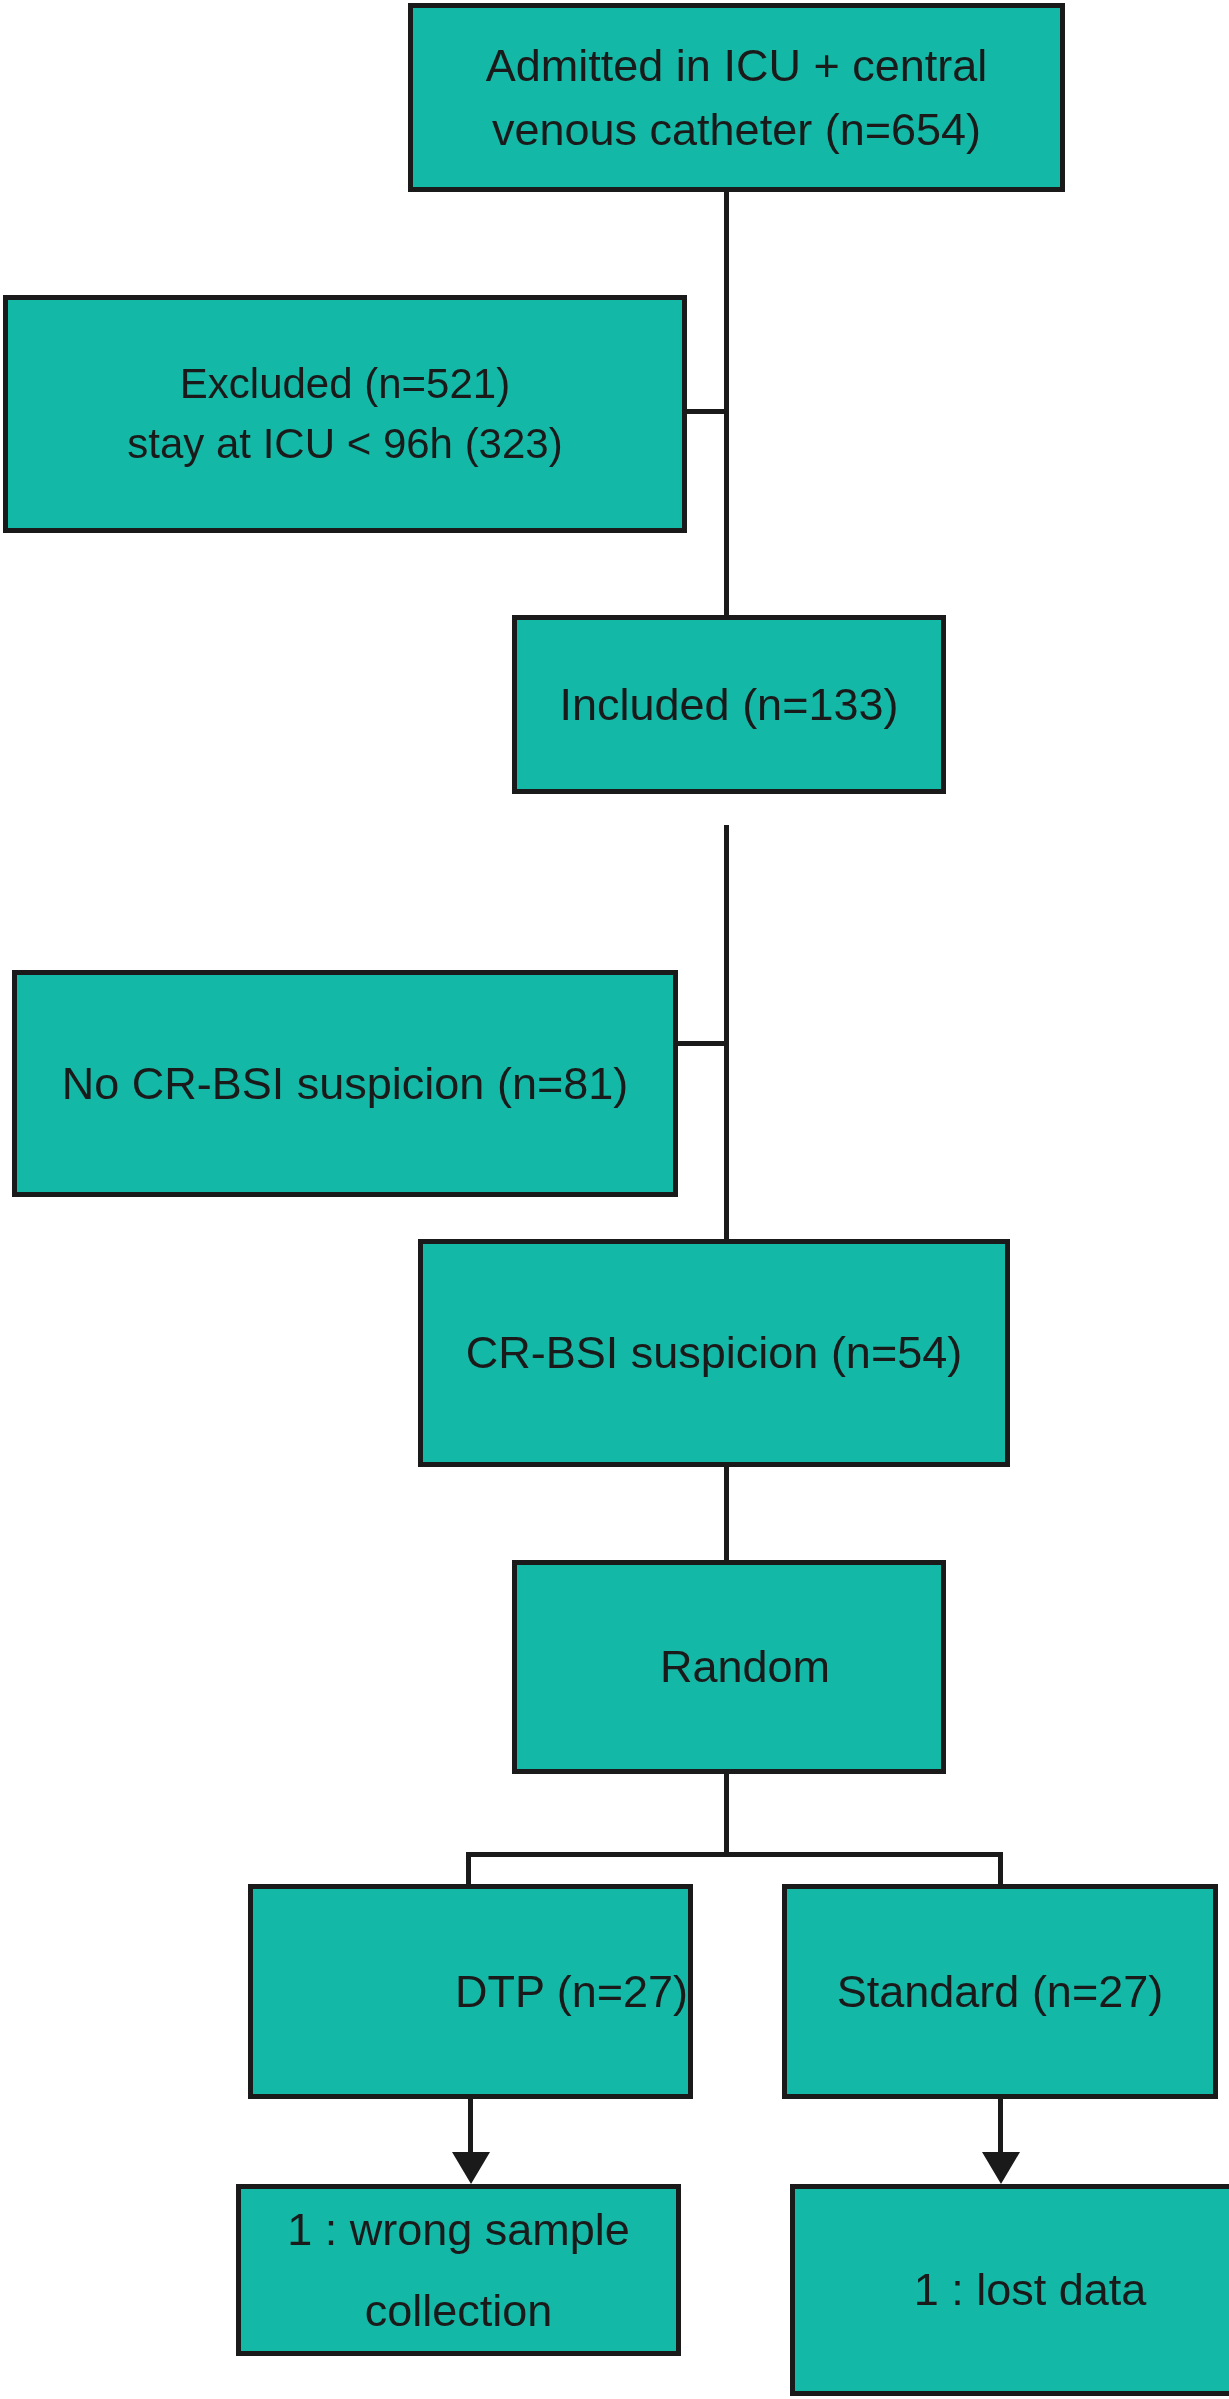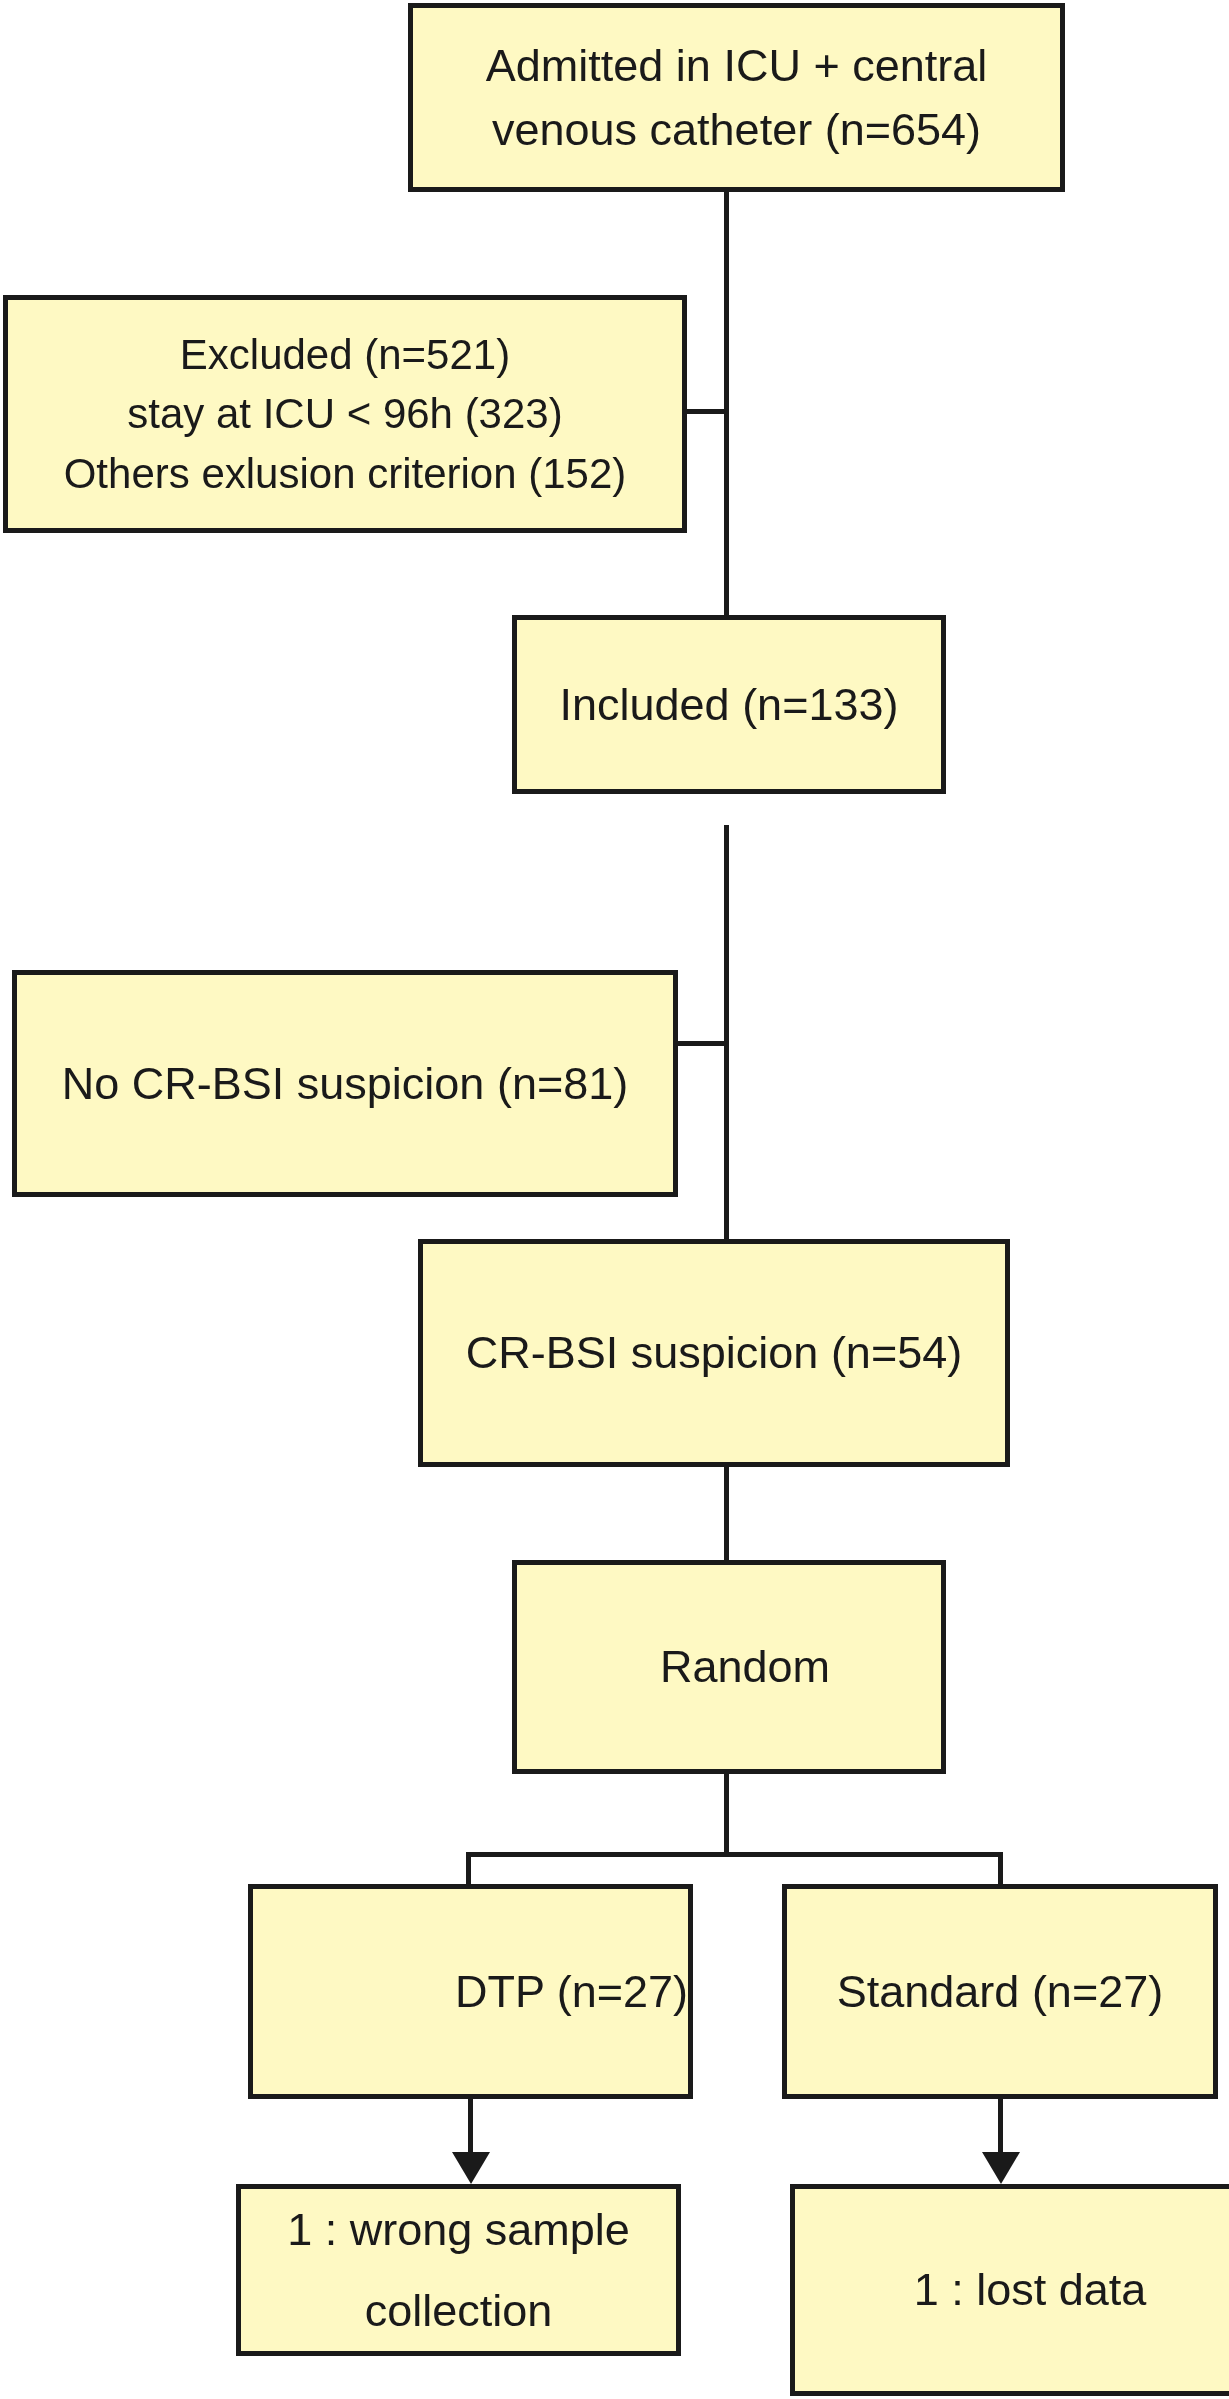--- a/index.html
+++ b/index.html
@@ -13,21 +13,21 @@
     height: 2399px;
     background: #ffffff;
     font-family: "Liberation Sans", sans-serif;
     color: #1a1a1a;
     overflow: hidden;
   }
   .box {
     position: absolute;
     box-sizing: border-box;
     border: 5px solid #1a1a1a;
-    background: #fef9c3;
+    background: #14b8a6;
     display: flex;
     flex-direction: column;
     align-items: center;
     justify-content: center;
     text-align: center;
     font-size: 45px;
     line-height: 1.42;
     letter-spacing: 0px;
     z-index: 2;
   }
@@ -68,21 +68,20 @@
   <div class="arrowhead" style="left:982px; top:2152px;"></div>
 
   <div class="box" style="left:408px; top:3px; width:657px; height:189px;">
     <div>Admitted in ICU + central</div>
     <div>venous catheter (n=654)</div>
   </div>
 
   <div class="box small-text" style="left:3px; top:295px; width:684px; height:238px;">
     <div>Excluded (n=521)</div>
     <div>stay at ICU &lt; 96h (323)</div>
-    <div>Others exlusion criterion (152)</div>
   </div>
 
   <div class="box" style="left:512px; top:615px; width:434px; height:179px;">
     <div>Included (n=133)</div>
   </div>
 
   <div class="box" style="left:12px; top:929px; width:666px; height:227px;margin-top:41px;">
     <div>No CR-BSI suspicion (n=81)</div>
   </div>
 

